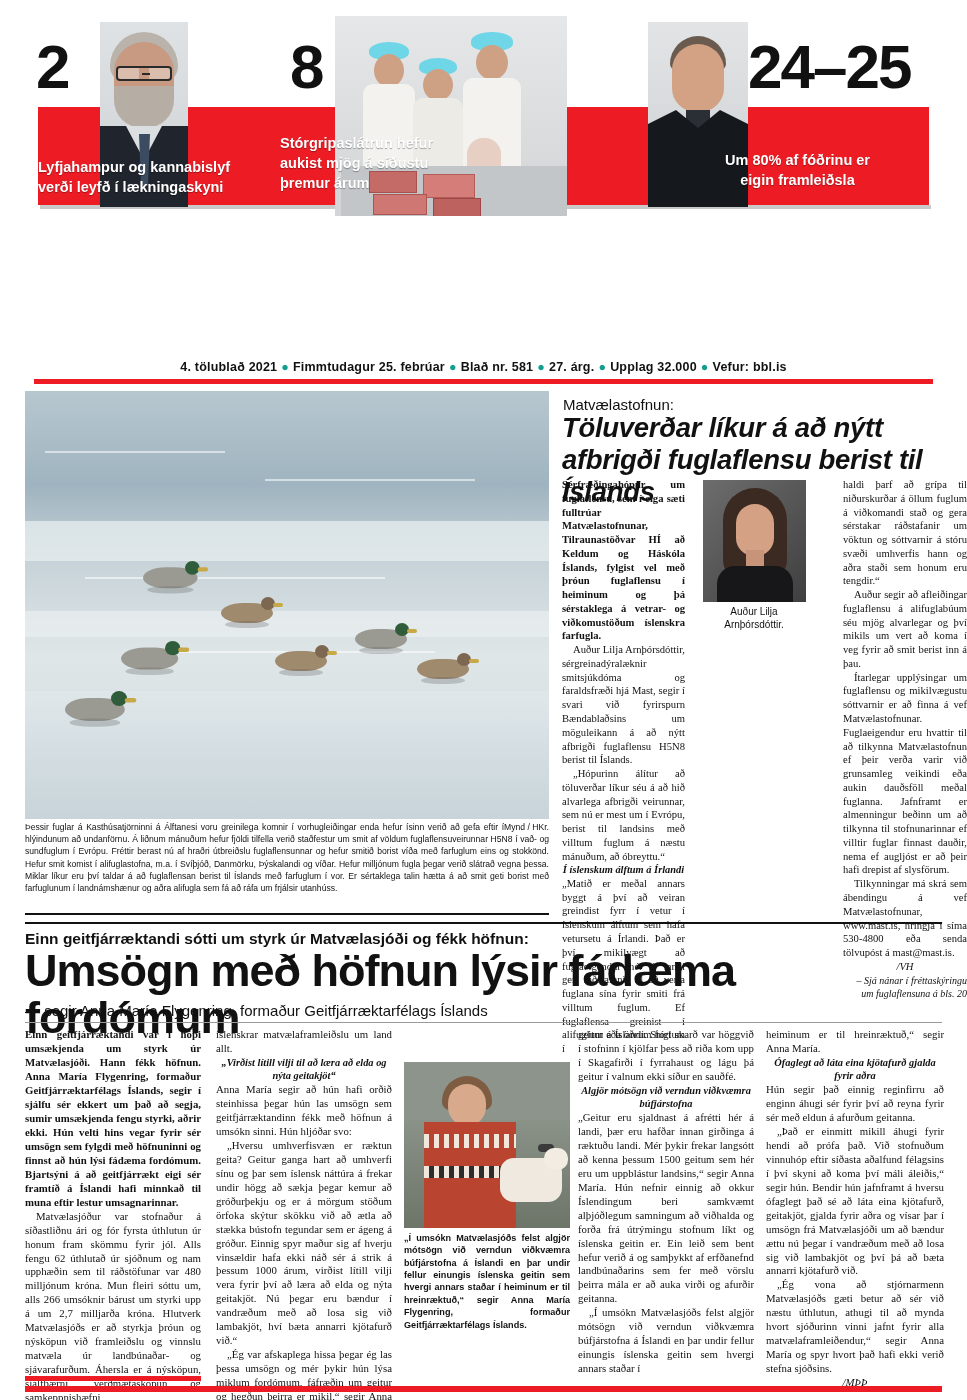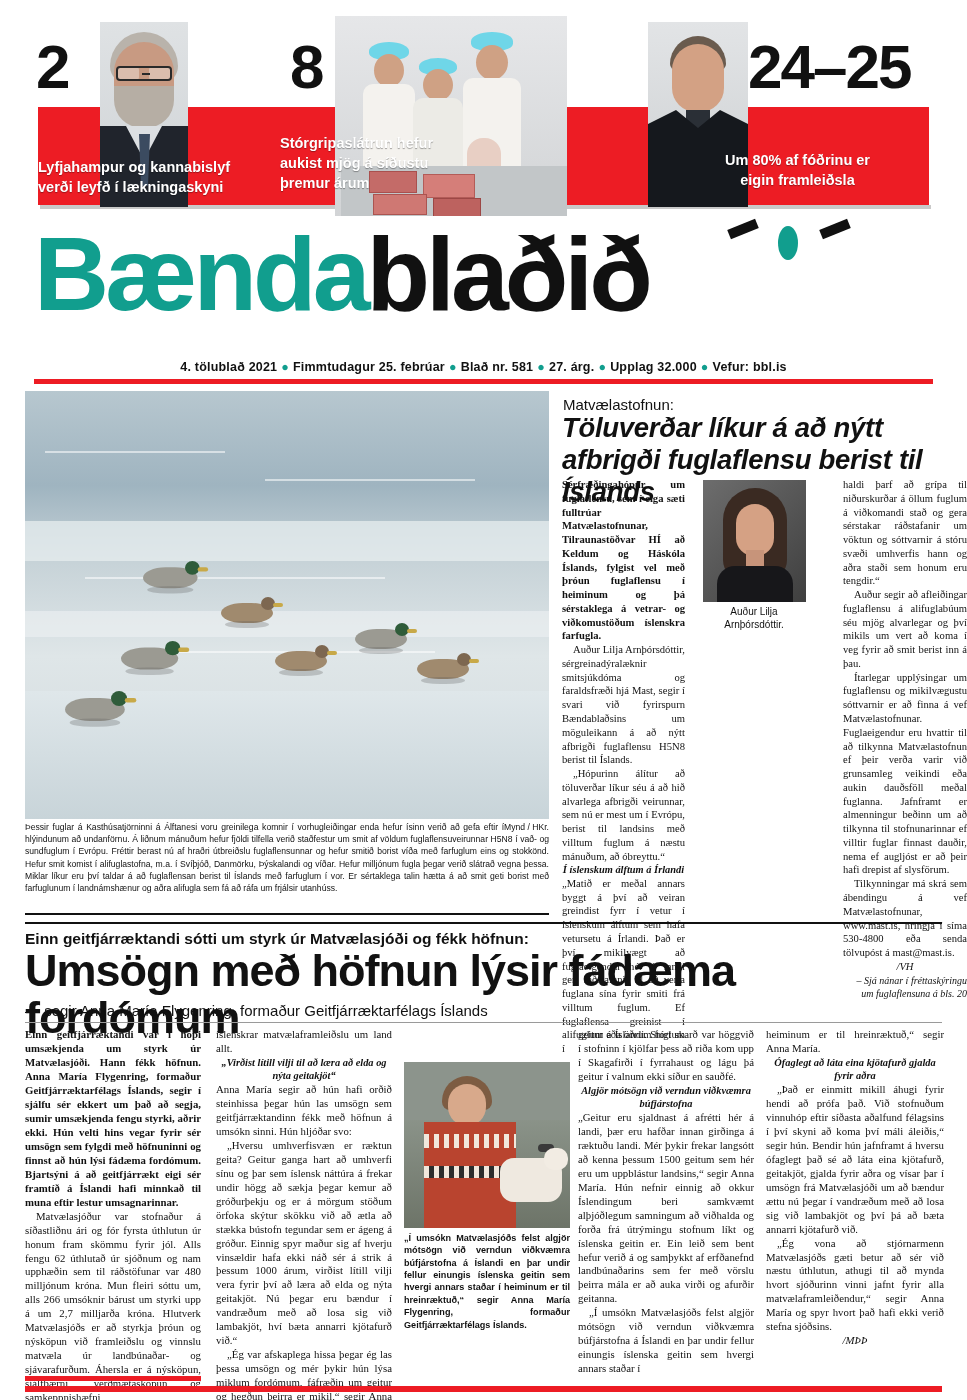--- a/index.html
+++ b/index.html
@@ -305,28 +305,20 @@
 
     <div class="teaser-cap" id="teaser-cap-1" style="white-space:pre-line">Lyfjahampur og kannabislyf
 verði leyfð í lækningaskyni</div>
     <div class="teaser-cap" id="teaser-cap-2" style="white-space:pre-line">Stórgripaslátrun hefur
 aukist mjög á síðustu
 þremur árum</div>
     <div class="teaser-cap" id="teaser-cap-3" style="white-space:pre-line">Um 80% af fóðrinu er
 eigin framleiðsla</div>
   </div>
 
-  <div class="masthead">
-    <div class="logo">
-      <span class="teal">Bænda</span><span class="blk">blaðið</span>
-      <span class="accent"></span>
-      <span class="dot-teal"></span>
-      <span class="accent2"></span>
-    </div>
-  </div>
 
   <div class="strapline">
     <span>4. tölublað 2021</span><span class="bullet">●</span><span>Fimmtudagur 25. febrúar</span><span class="bullet">●</span><span>Blað nr. 581</span><span class="bullet">●</span><span>27. árg.</span><span class="bullet">●</span><span>Upplag 32.000</span><span class="bullet">●</span><span>Vefur: bbl.is</span>
   </div>
   <div class="masthead-rule"></div>
 
   <div class="lead-photo">
     <div class="ice1"></div>
       <div class="ice2"></div>
       <div class="ice3"></div>
@@ -451,20 +443,21 @@
   <div class="bcol" id="g-col3">
     <p class="noind">geitur á Íslandi. Stórt skarð var höggvið í stofninn í kjölfar þess að riða kom upp í Skagafirði í fyrrahaust og lágu þá geitur í valnum ekki síður en sauðfé.</p>
     <p class="subhead">Algjör mótsögn við verndun viðkvæmra búfjárstofna</p>
     <p class="noind">„Geitur eru sjaldnast á afrétti hér á landi, þær eru hafðar innan girðinga á ræktuðu landi. Mér þykir frekar langsótt að kenna þessum 1500 geitum sem hér eru um uppblástur landsins,“ segir Anna María. Hún nefnir einnig að okkur Íslendingum beri samkvæmt alþjóðlegum samningum að viðhalda og forða frá útrýmingu stofnum líkt og íslenska geitin er. Ein leið sem bent hefur verið á og samþykkt af erfðanefnd landbúnaðarins sem fer með vörslu þeirra mála er að auka virði og afurðir geitanna.</p>
     <p>„Í umsókn Matvælasjóðs felst algjör mótsögn við verndun viðkvæmra búfjárstofna á Íslandi en þar undir fellur einungis íslenska geitin sem hvergi annars staðar í</p>
   </div>
 
   <div class="bcol" id="g-col4">
     <p class="noind">heiminum er til hreinræktuð,“ segir Anna María.</p>
     <p class="subhead">Ófaglegt að láta eina kjötafurð gjalda fyrir aðra</p>
+    <p class="noind">Hún segir það einnig reginfirru að enginn áhugi sér fyrir því að reyna fyrir sér með eldun á afurðum geitanna.</p>
     <p>„Það er einmitt mikill áhugi fyrir hendi að prófa það. Við stofnuðum vinnuhóp eftir síðasta aðalfund félagsins í því skyni að koma því máli áleiðis,“ segir hún. Bendir hún jafnframt á hversu ófaglegt það sé að láta eina kjötafurð, geitakjöt, gjalda fyrir aðra og vísar þar í umsögn frá Matvælasjóði um að bændur ættu nú þegar í vandræðum með að losa sig við lambakjöt og því þá að bæta annarri kjötafurð við.</p>
     <p>„Ég vona að stjórnarmenn Matvælasjóðs gæti betur að sér við næstu úthlutun, athugi til að mynda hvort sjóðurinn vinni jafnt fyrir alla matvælaframleiðendur,“ segir Anna María og spyr hvort það hafi ekki verið stefna sjóðsins.</p>
     <p class="byline">/MÞÞ</p>
   </div>
 
   <div id="rule-mid-left"></div>
   <div class="bot-red-rule"></div>
 </div>
 
 </body></html>

